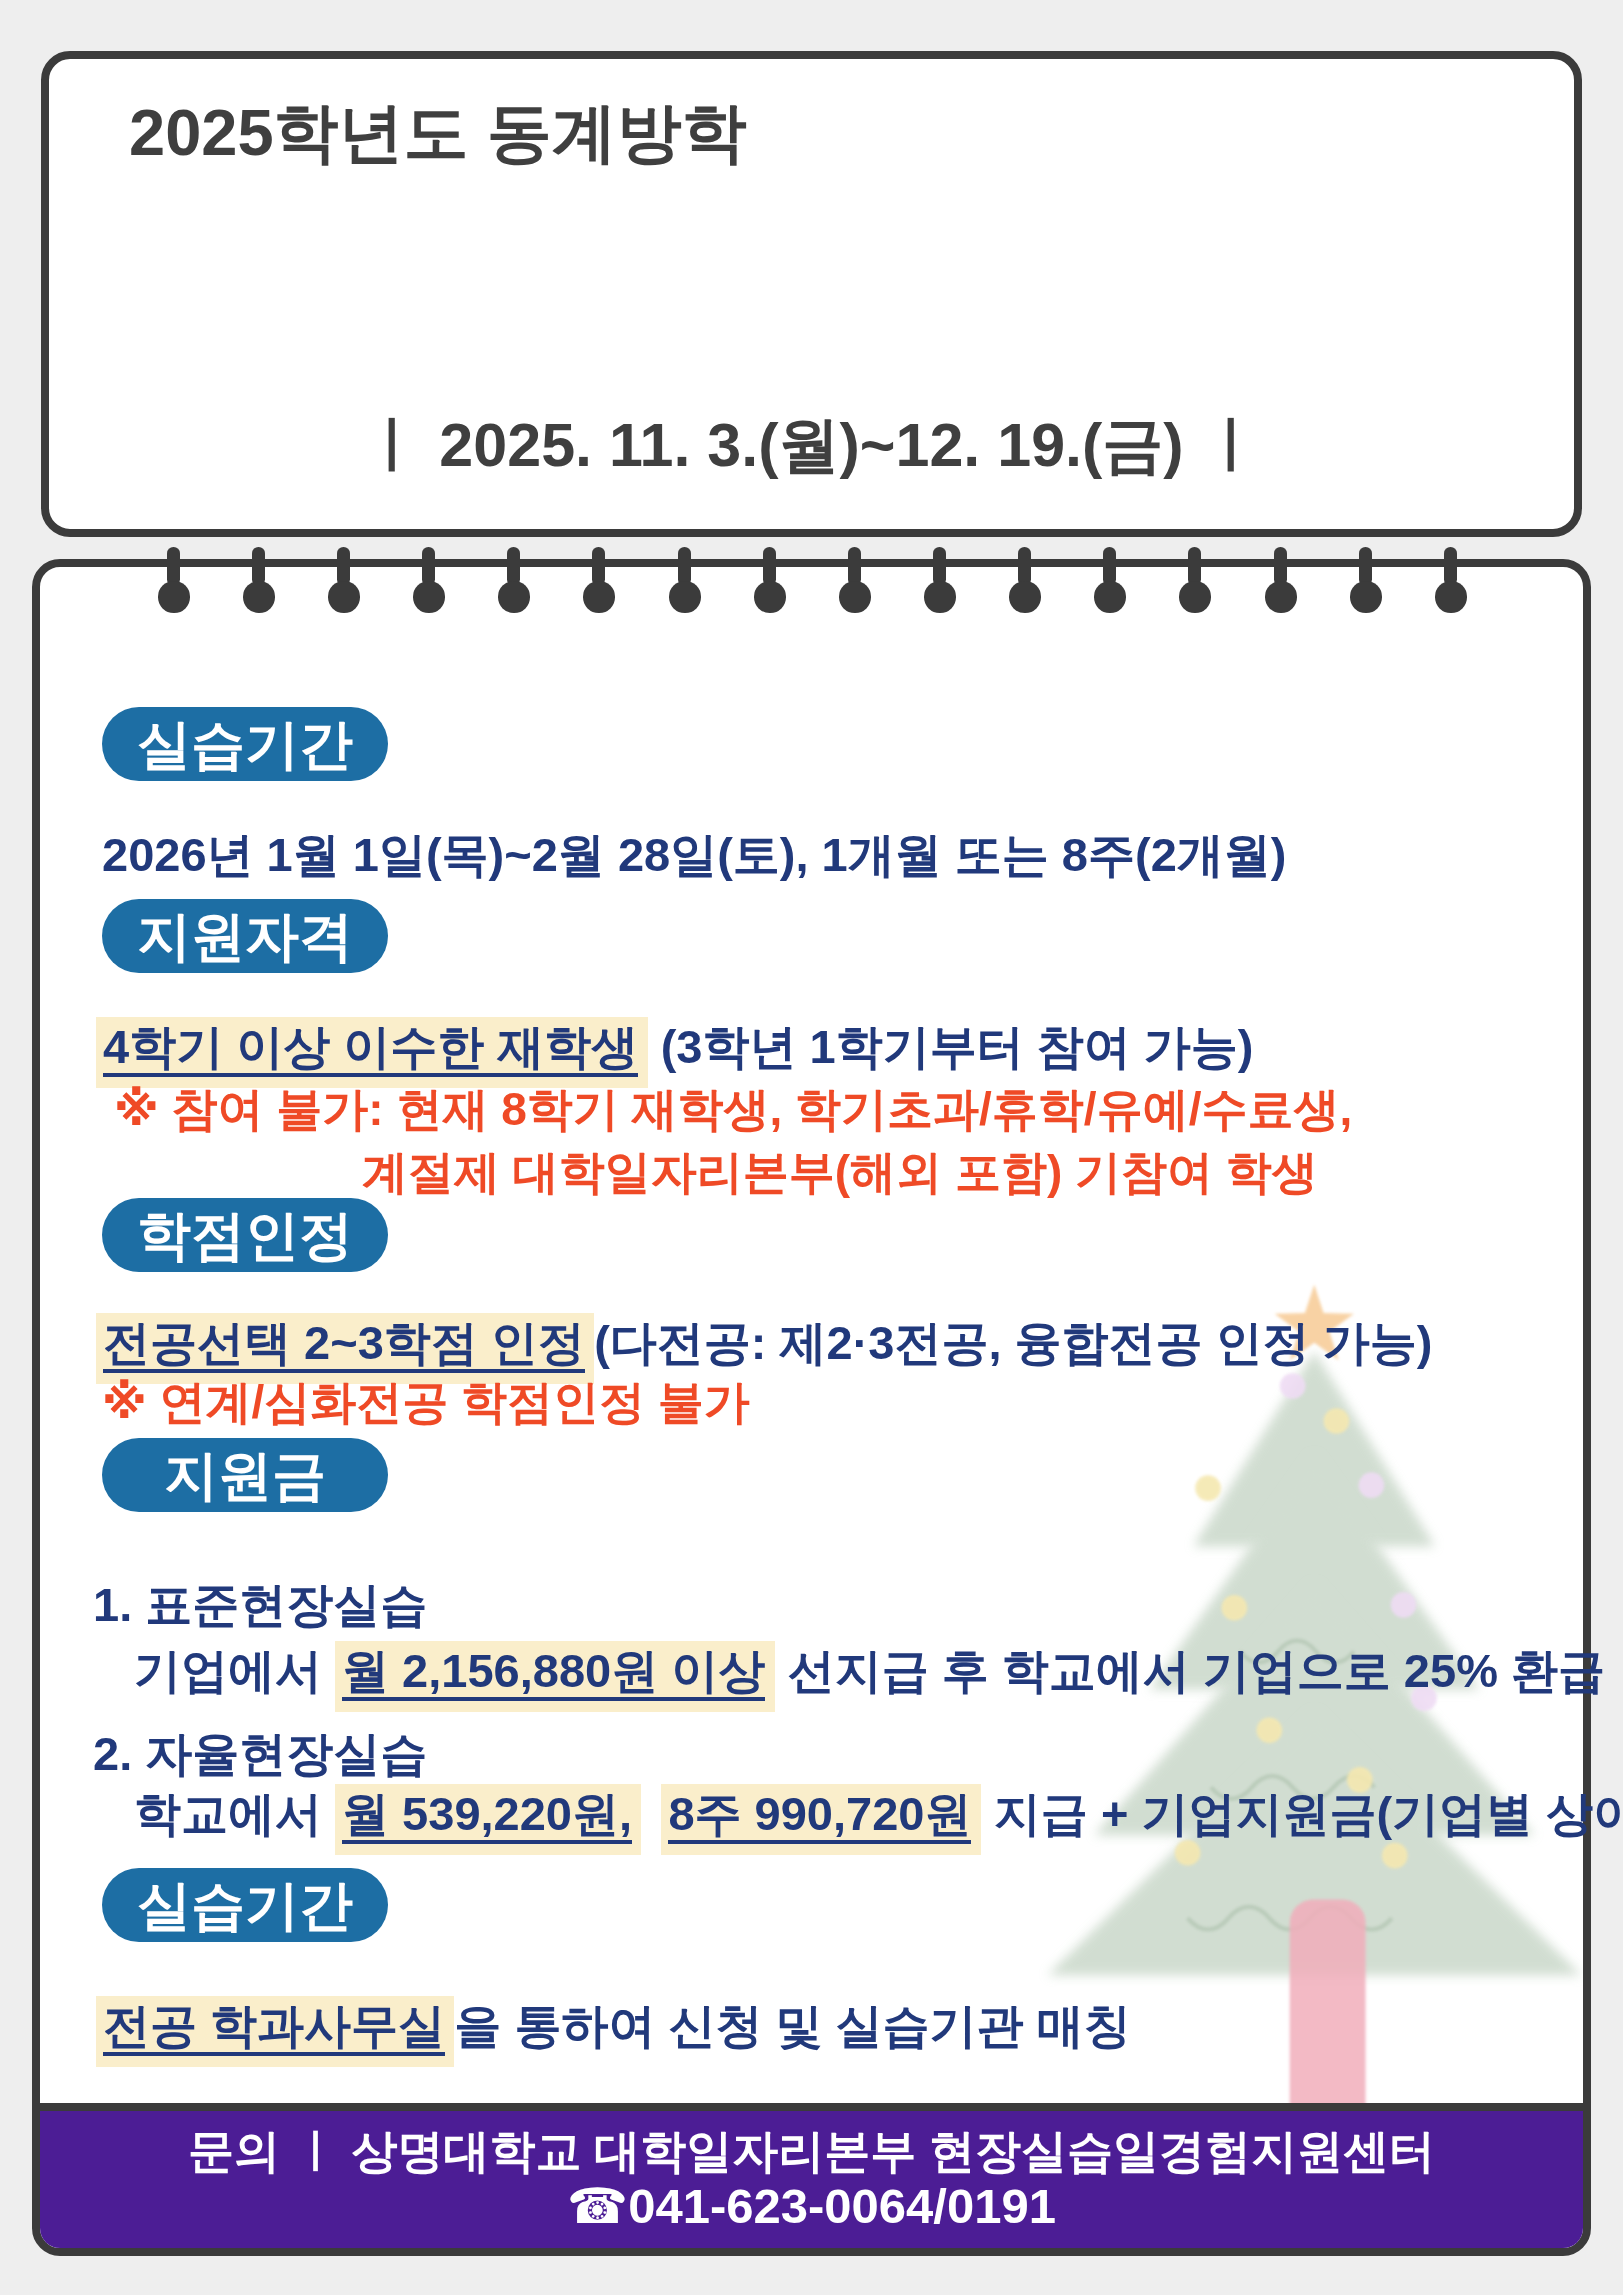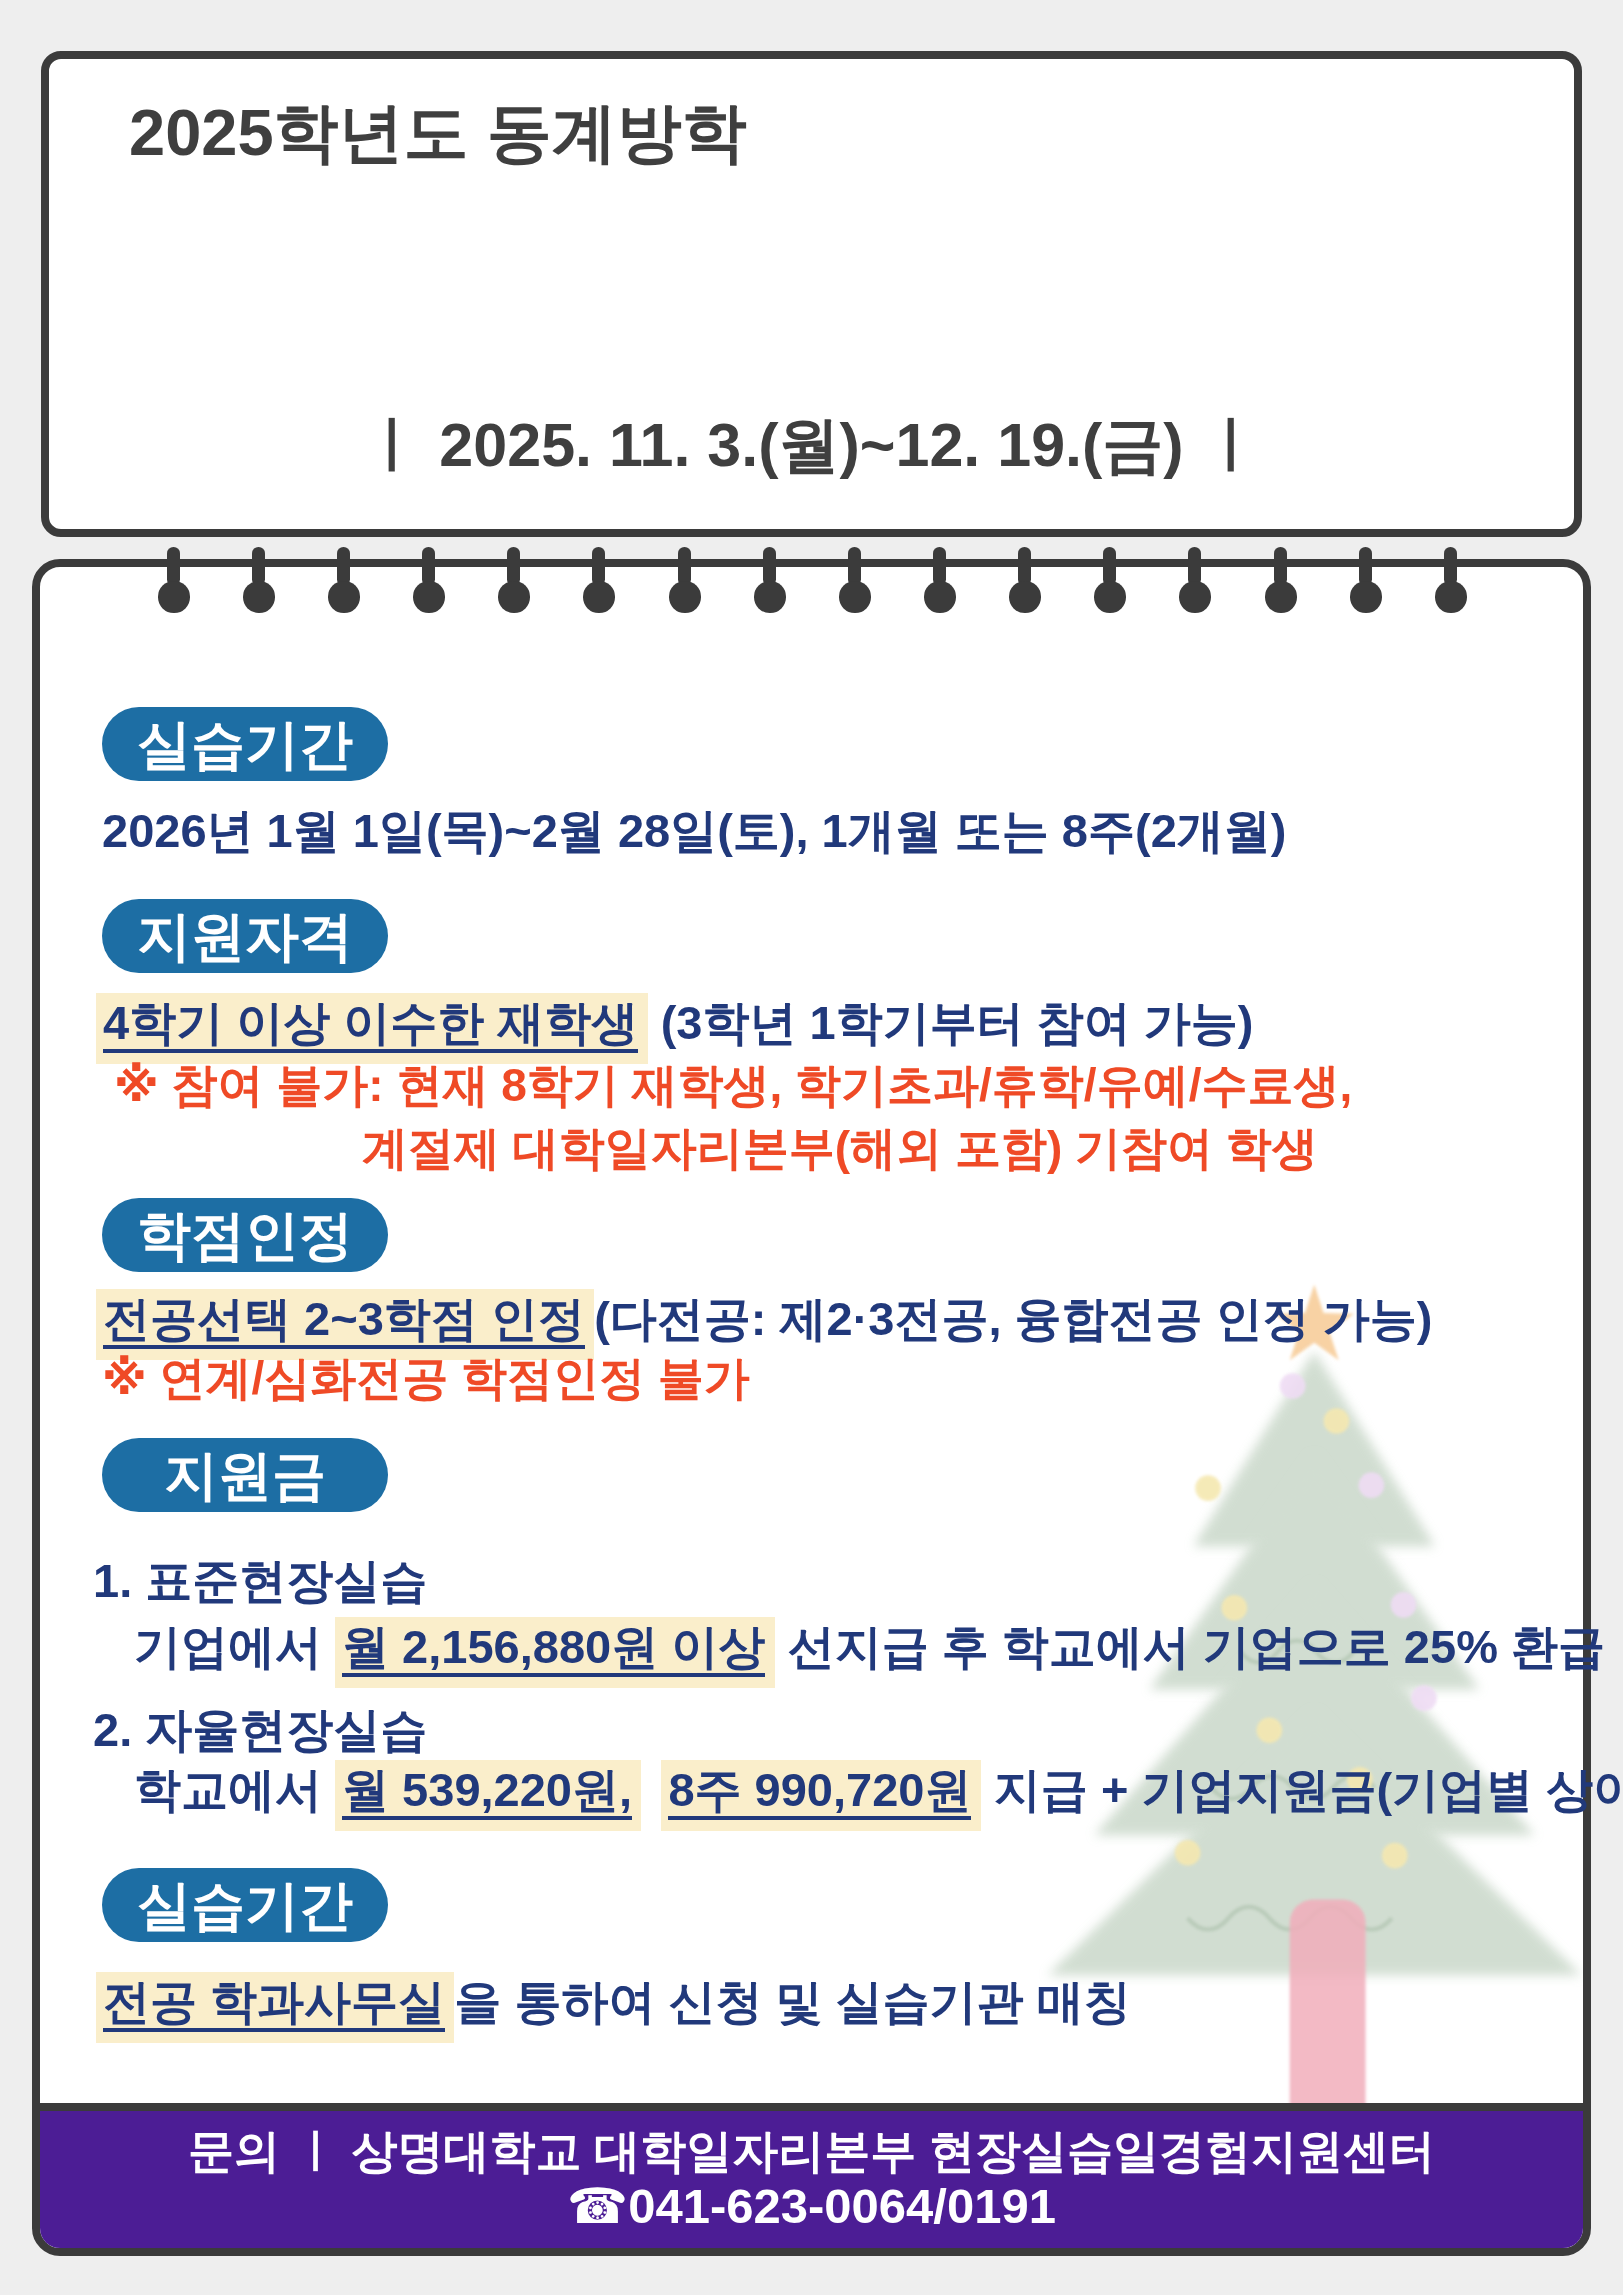--- a/index.html
+++ b/index.html
@@ -5,21 +5,21 @@
   html,body { margin:0; padding:0; }
   .poster {
     position:relative; width:1623px; height:2295px;
     background:#EEEEEE; overflow:hidden;
     font-family:"Liberation Sans","DejaVu Sans",sans-serif;
   }
 
   
   .header-card {
     position:absolute; left:41px; top:51px; width:1541px; height:486px;
-    background:#FFFFFF; border:8.2px solid #3B3B3B; border-radius:20px;
+    background:#FFFFFF; border:8.2px solid #3B3B3B; border-radius:29px;
     box-sizing:border-box;
   }
   .header-sub {
     position:absolute; left:80px; top:41px;
     font-size:65px; font-weight:800; color:#3F3F3F; letter-spacing:0px;
     line-height:1; white-space:nowrap;
   }
   .header-title {
     position:absolute; left:75px; top:145px;
     font-size:165px; font-weight:800; letter-spacing:-7px;
@@ -60,21 +60,21 @@
   
   .badge {
     position:absolute; left:102px; width:286px; height:74px;
     background:#1D6EA4; border-radius:37px;
     color:#FFFFFF; font-size:54px; font-weight:700;
     display:flex; align-items:center; justify-content:center;
     z-index:5; line-height:1;
   }
   .line {
     position:absolute; z-index:5; line-height:1; white-space:nowrap;
-    font-size:47px; font-weight:700; color:#21397B;
+    font-size:47px; font-weight:700; color:#21397B;margin-top:24px;
   }
   .note { color:#EF4A26; font-size:46px; }
   .hl {
     background:#FAEECB; padding:5.8px 9.3px 11.7px 7px; display:inline-block;
   }
   .hl .ul {
     border-bottom:4.7px solid #21397B; padding-bottom:3px; display:inline-block;
   }
   .hl.gap { margin-right:20px; }
 </style>

